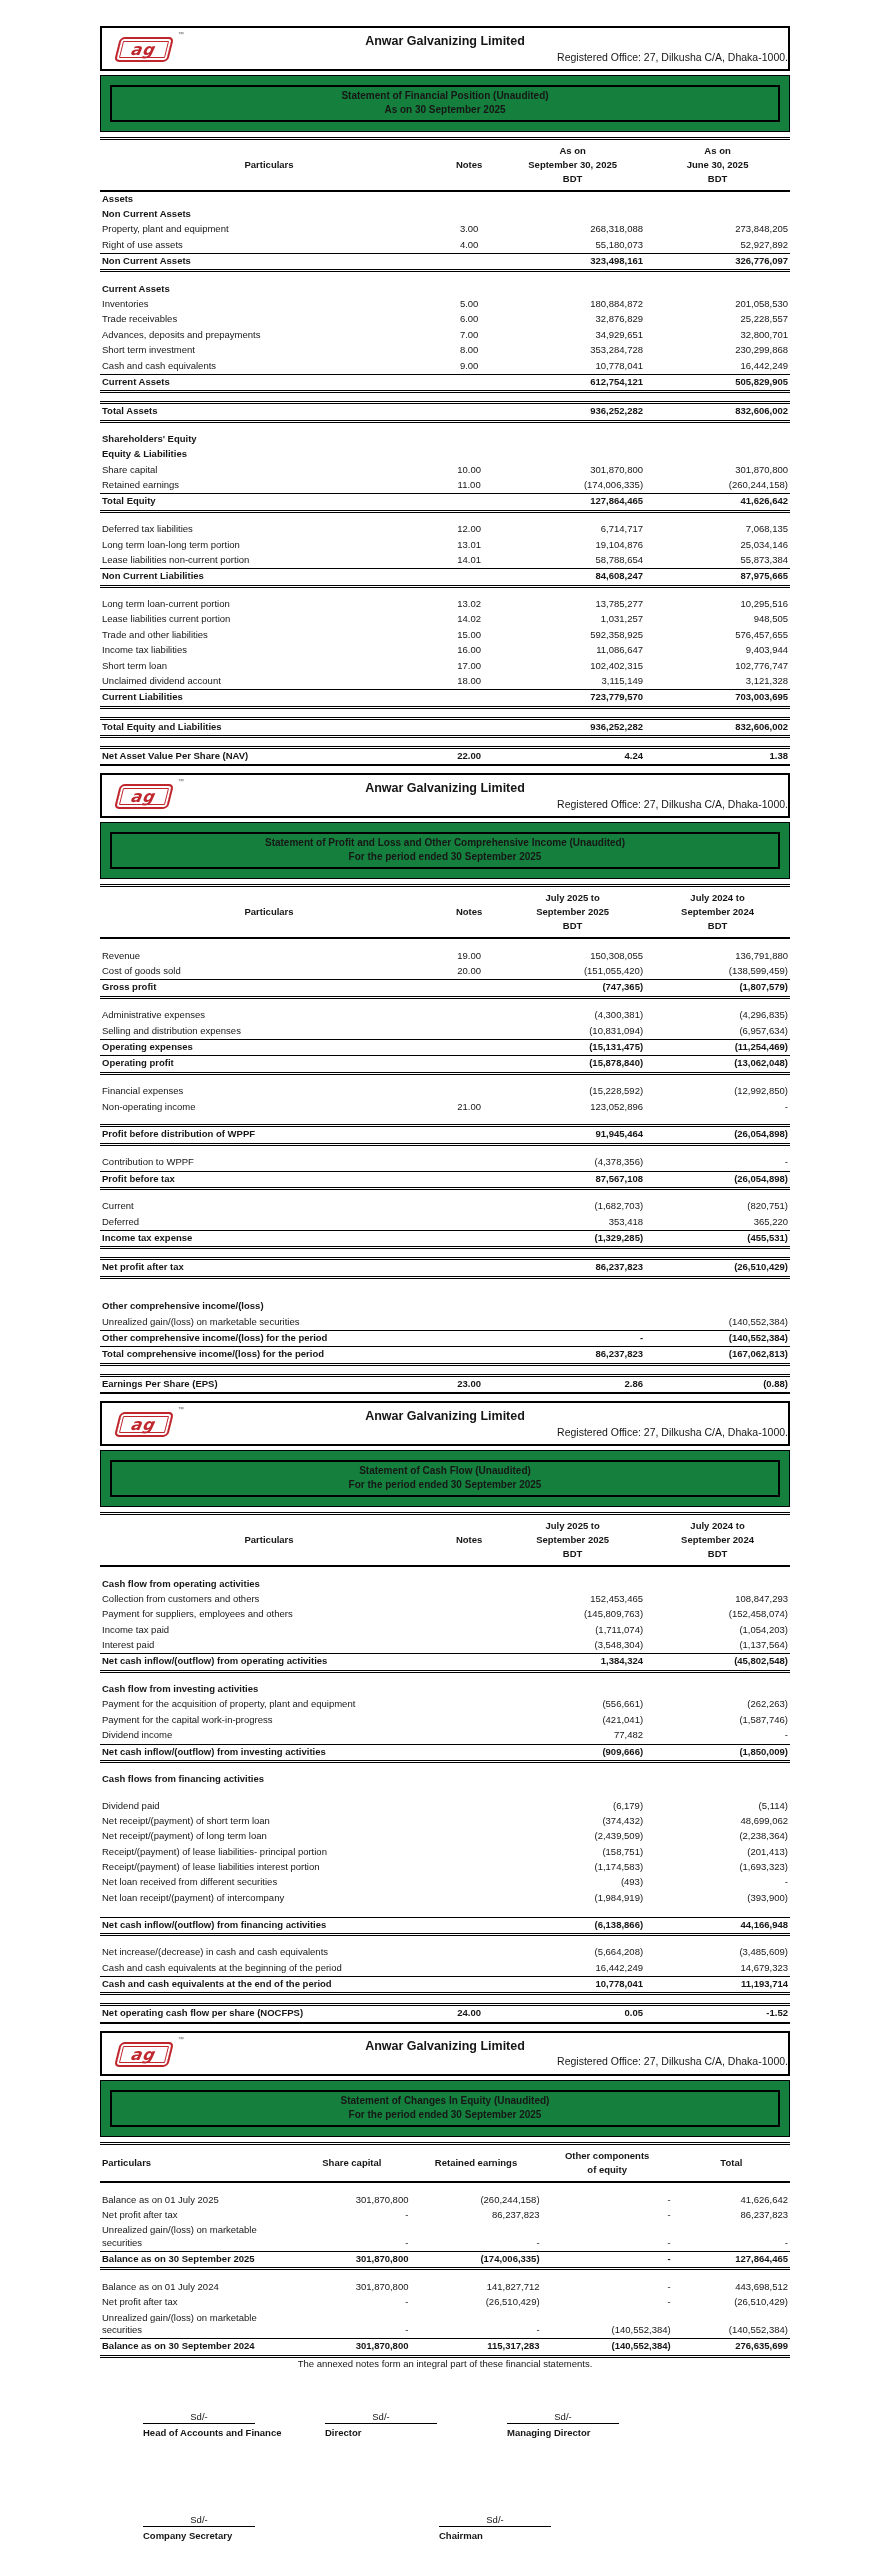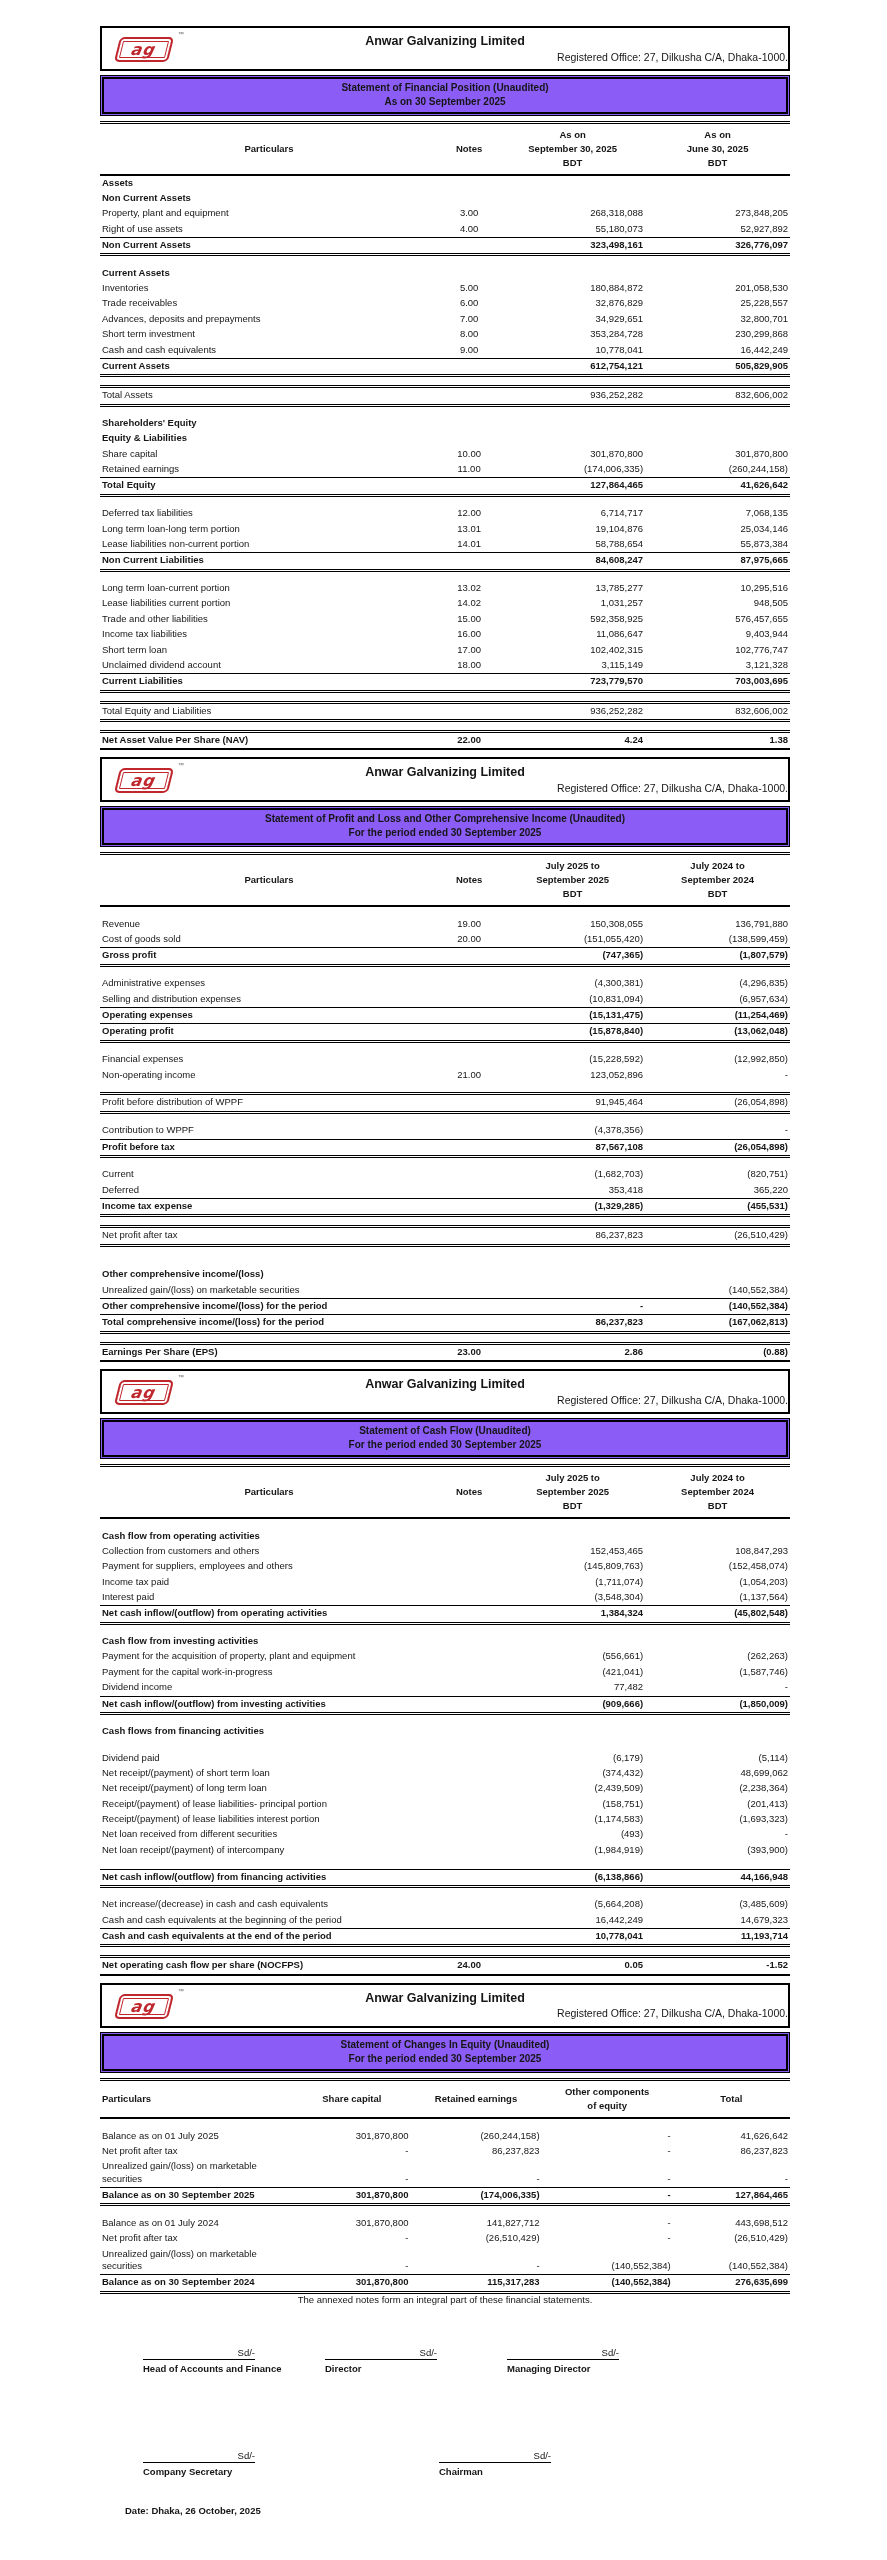--- a/index.html
+++ b/index.html
@@ -25,54 +25,54 @@
   }
   .logo-txt{
     font-weight:bold; font-style:italic; font-size:16px; color:#c0272d;
     letter-spacing:1px; line-height:1; font-family:"DejaVu Sans", sans-serif;
   }
   .tm{ position:absolute; top:-8px; right:-11px; font-size:6px; color:#555; transform:skewX(14deg); }
   .company-name{ text-align:center; font-weight:bold; font-size:12.5px; line-height:1.25; }
   .company-address{ text-align:right; font-size:10.5px; line-height:1.3; margin-top:1px; }
 
   
-  .title-box{ border:1px solid #000; padding:1px; background:#8b5cf6; }
+  .title-box{ border:1px solid #000; padding:9px; background:#15803d; }
   .title-inner{ border:2px solid #000; text-align:center; padding:2px 0 3px; }
   .t1,.t2{ font-weight:bold; font-size:10px; line-height:1.4; }
 
   
   table.stmt-table{
     width:100%; border-collapse:collapse; table-layout:fixed; margin-top:5px;
   }
   .stmt-table th{
     font-weight:bold; font-size:9.5px; line-height:1.45; vertical-align:middle;
     padding:4px 2px; border-top:3px double #000; border-bottom:2px solid #000;
   }
   .stmt-table td{
     font-size:9.5px; line-height:1.3; vertical-align:bottom; padding:1px 2px 2px;
     word-wrap:break-word;
   }
   .left{text-align:left;} .center{text-align:center;} .right{text-align:right;}
   tr.r-section td{ font-weight:bold; }
   tr.r-subtotal td{ font-weight:bold; border-top:1px solid #000; border-bottom:1px solid #000; }
   tr.r-total td{ font-weight:bold; border-top:1px solid #000; border-bottom:3px double #000; }
-  tr.r-grand td{ font-weight:normal; border-top:3px double #000; border-bottom:3px double #000; }
+  tr.r-grand td{ font-weight:bold; border-top:3px double #000; border-bottom:3px double #000; }
   tr.r-metric td{ font-weight:bold; border-top:3px double #000; border-bottom:2px solid #000; }
   tr.r-spacer td{ height:11px; padding:0; }
   section.stmt{ margin-top:7px; }
   section.stmt:first-child{ margin-top:0; }
 
   
   .annexed{ text-align:center; font-size:9.5px; margin:0 0 0; }
   .sig-row{ display:flex; }
   .row1{ margin-top:42px; }
   .row2{ margin-top:76px; }
   .sig{ width:150px; flex:none; }
   .sd{
-    width:112px; margin-left:18px; text-align:right; font-size:9.5px;
+    width:112px; margin-left:18px; text-align:center; font-size:9.5px;
     border-bottom:1px solid #000; padding-bottom:1px;
   }
   .sig-label{ font-weight:bold; font-size:9.5px; margin:3px 0 0 18px; white-space:nowrap; }
   .row1 .sig:nth-child(1){ margin-left:25px; }
   .row1 .sig:nth-child(2){ margin-left:32px; }
   .row1 .sig:nth-child(3){ margin-left:32px; }
   .row2 .sig:nth-child(1){ margin-left:25px; }
   .row2 .sig:nth-child(2){ margin-left:146px; }
   .date-line{ font-weight:bold; font-size:9.5px; margin:28px 0 0 25px; }
 </style>

